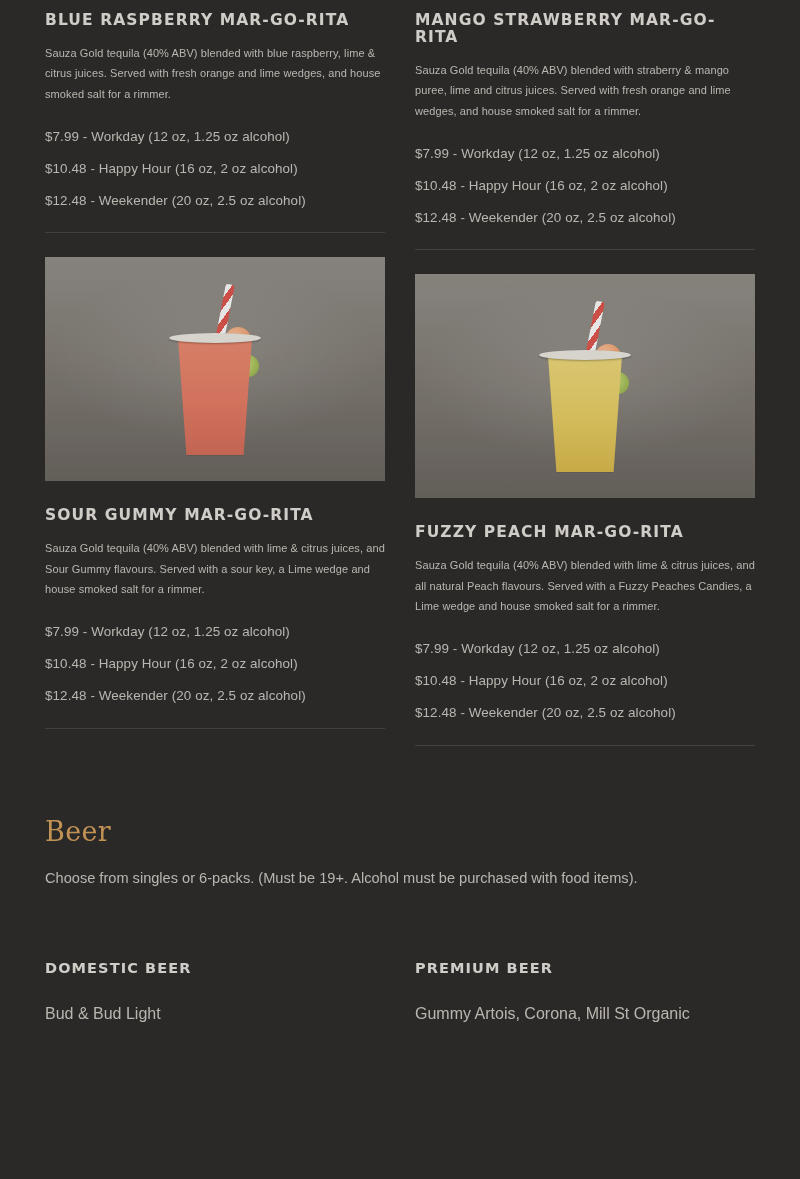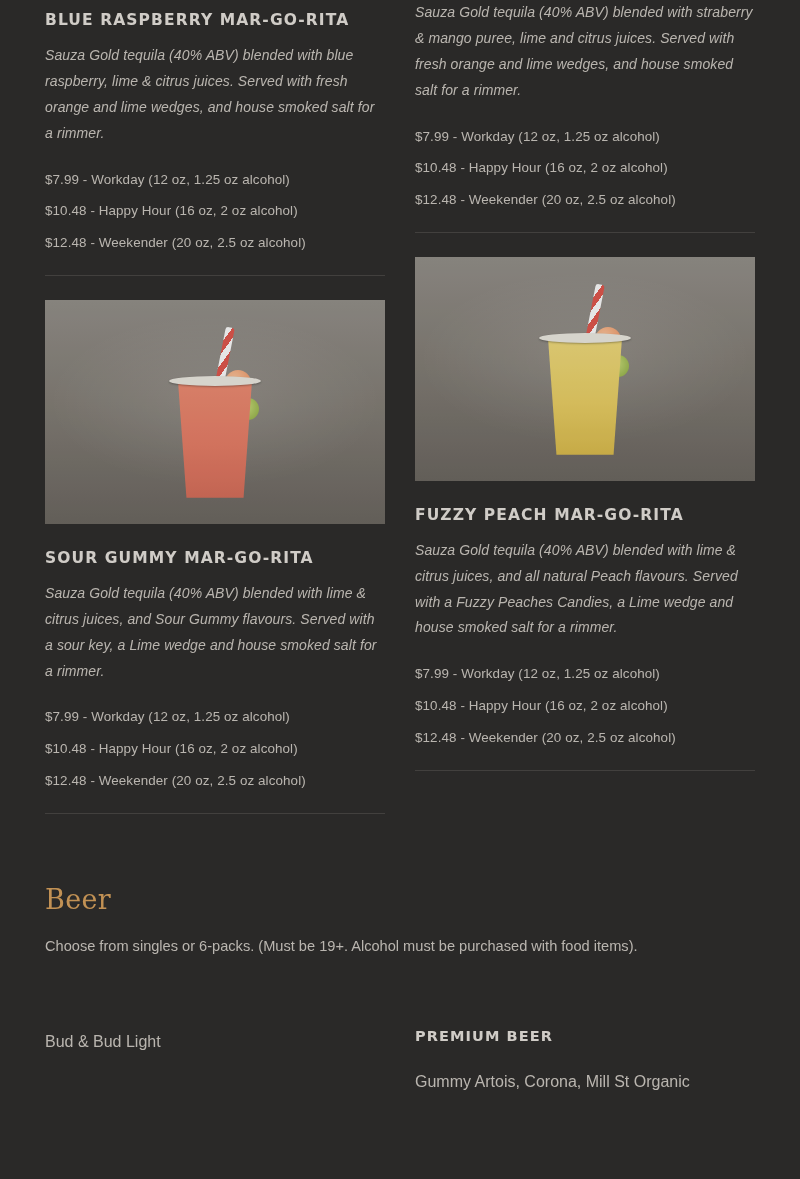--- a/index.html
+++ b/index.html
@@ -34,26 +34,25 @@
     font-family: "DejaVu Sans", sans-serif;
     font-size: 15.5px;
     letter-spacing: 1.1px;
     font-weight: bold;
     color: #e8e4de;
     text-transform: uppercase;
     margin: 12px 0 14px 0;
     line-height: 1.1;
   }
   .desc {
-    font-size: 14px;
+    font-size: 11px;
     line-height: 1.85;
     color: #cfcac3;
     margin: 0 0 26px 0;
     letter-spacing: 0.1px;
-    font-style: italic;
   }
   .price {
     font-size: 13.4px;
     line-height: 1.1;
     color: #cfcac3;
     margin: 8px 0 17px 0;
     letter-spacing: 0.1px;
   }
   .divider {
     border-top: 1px solid #4a4846;
@@ -203,20 +202,21 @@
 
       <h3 class="item-title">SOUR GUMMY MAR-GO-RITA</h3>
       <p class="desc">Sauza Gold tequila (40% ABV) blended with lime &amp; citrus juices, and Sour Gummy flavours. Served with a sour key, a Lime wedge and house smoked salt for a rimmer.</p>
       <p class="price">$7.99 - Workday (12 oz, 1.25 oz alcohol)</p>
       <p class="price">$10.48 - Happy Hour (16 oz, 2 oz alcohol)</p>
       <p class="price">$12.48 - Weekender (20 oz, 2.5 oz alcohol)</p>
       <div class="divider"></div>
     </div>
 
     <div class="col">
+      <h3 class="item-title">MANGO STRAWBERRY MAR-GO-RITA</h3>
       <p class="desc">Sauza Gold tequila (40% ABV) blended with straberry &amp; mango puree, lime and citrus juices. Served with fresh orange and lime wedges, and house smoked salt for a rimmer.</p>
       <p class="price">$7.99 - Workday (12 oz, 1.25 oz alcohol)</p>
       <p class="price">$10.48 - Happy Hour (16 oz, 2 oz alcohol)</p>
       <p class="price">$12.48 - Weekender (20 oz, 2.5 oz alcohol)</p>
       <div class="divider"></div>
 
       <div class="photo">
         <div class="photo-bg"></div>
         <div class="straw"></div>
         <div class="garnish peach"></div>
@@ -235,20 +235,21 @@
 
   </div>
 
   <div class="section-head">
     <h2 class="section-title">Beer</h2>
     <p class="section-sub">Choose from singles or 6-packs. (Must be 19+. Alcohol must be purchased with food items).</p>
   </div>
 
   <div class="beer-grid">
     <div class="col">
+      <h3 class="beer-title">DOMESTIC BEER</h3>
       <p class="beer-body">Bud &amp; Bud Light</p>
     </div>
     <div class="col">
       <h3 class="beer-title">PREMIUM BEER</h3>
       <p class="beer-body">Gummy Artois, Corona, Mill St Organic</p>
     </div>
   </div>
 
   <div class="overlay-dim"></div>
 </div>

